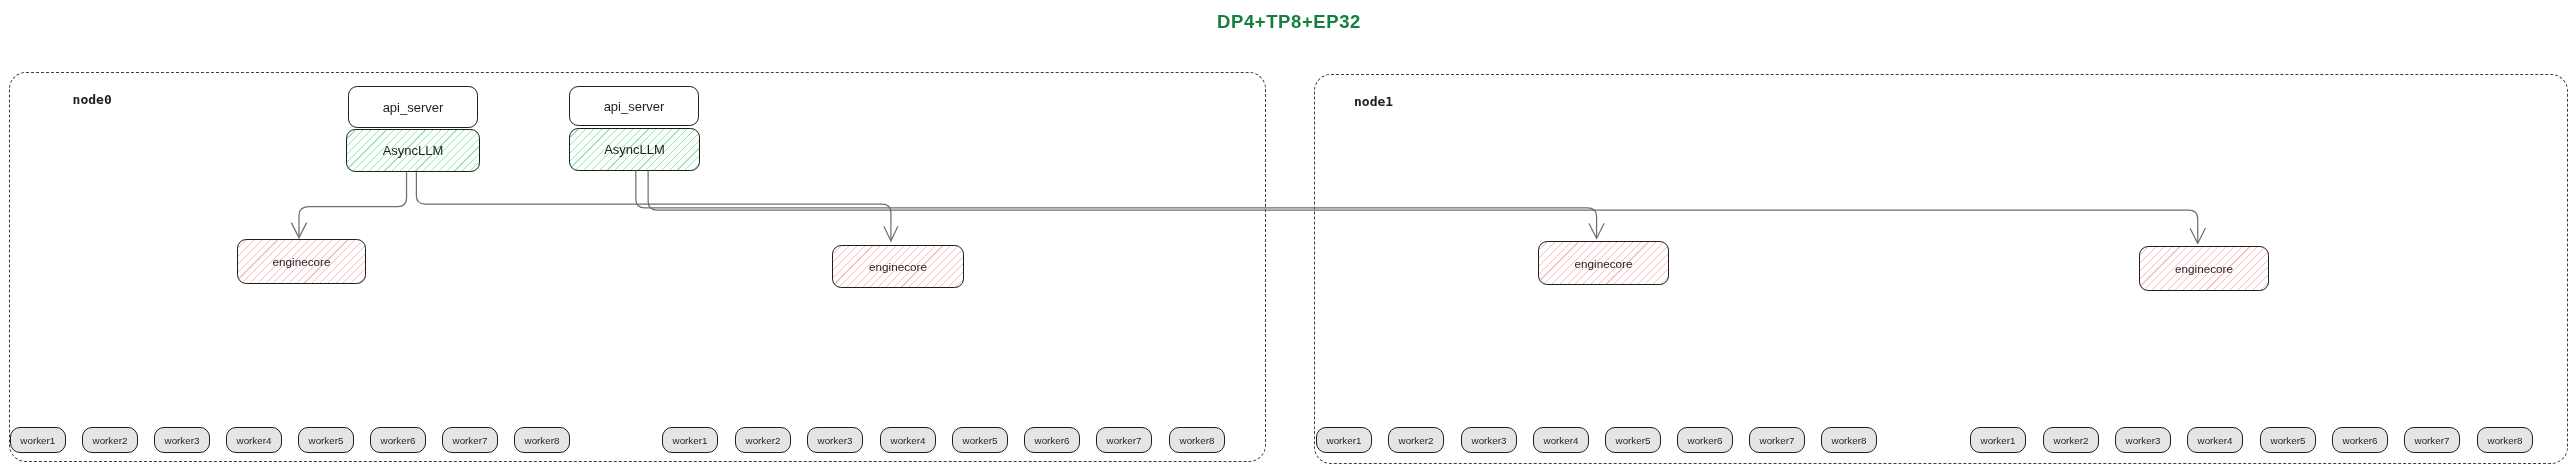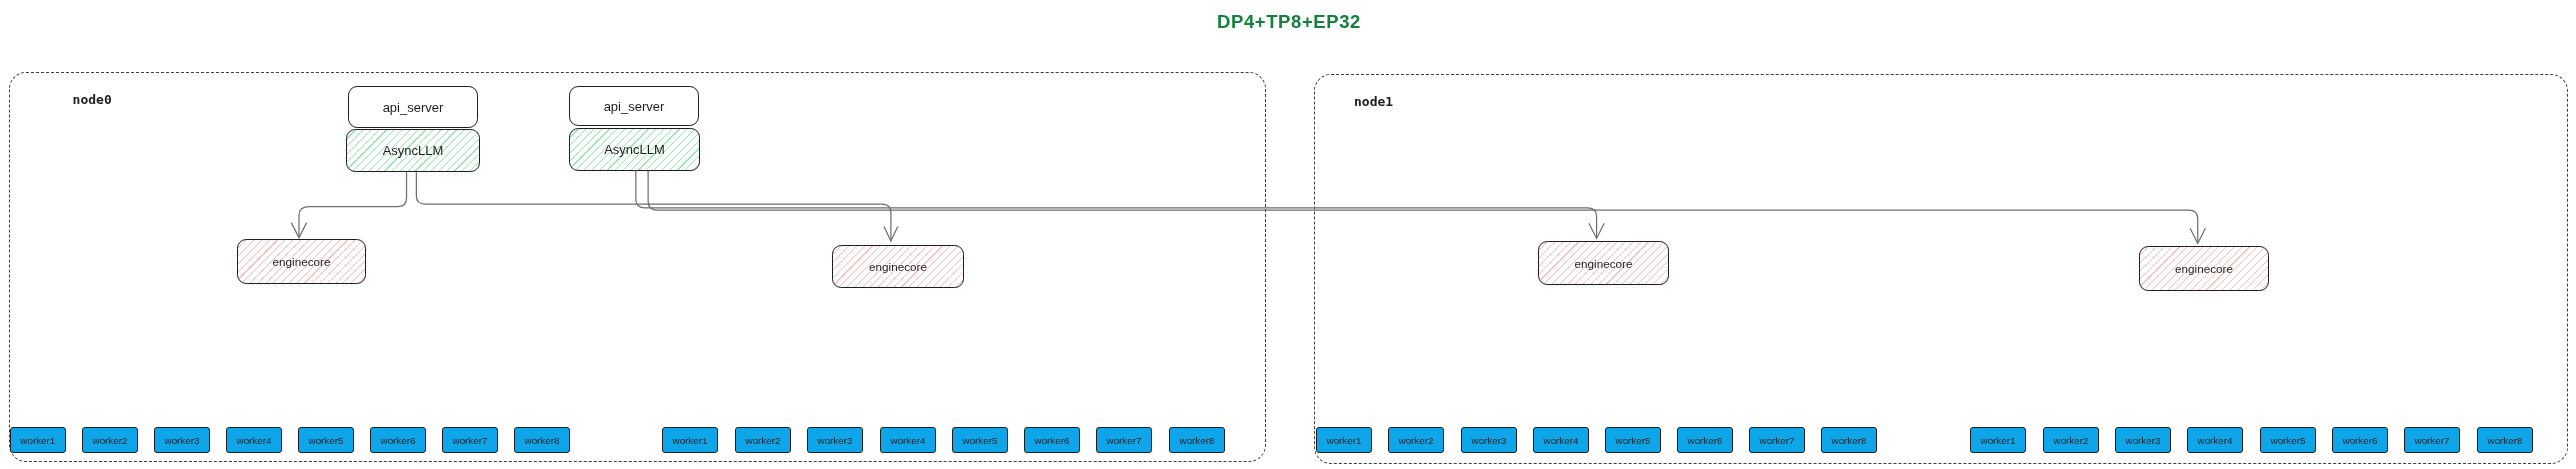--- a/index.html
+++ b/index.html
@@ -46,22 +46,22 @@
     background-image:repeating-linear-gradient(135deg,
       rgba(238,150,145,0.60) 0px, rgba(238,150,145,0.60) 0.8px,
       rgba(255,255,255,0) 0.8px, rgba(255,255,255,0) 5.5px);
     background-color:#fffdfd;
   }
   .enginecore{font-size:11.7px;}
   .worker{
     position:absolute;
     width:56px;height:26px;
     border:1.5px solid #1e1e1e;
-    border-radius:3px;
-    background:#0ea5e9;
+    border-radius:10px;
+    background:#e5e5e5;
     display:flex;align-items:center;justify-content:center;
     font-size:9.8px;color:#1f1f1f;
     box-sizing:border-box;
   }
   svg.connectors{position:absolute;left:0;top:0;pointer-events:none;}
 </style>
 </head>
 <body>
 
 <div class="canvas">

